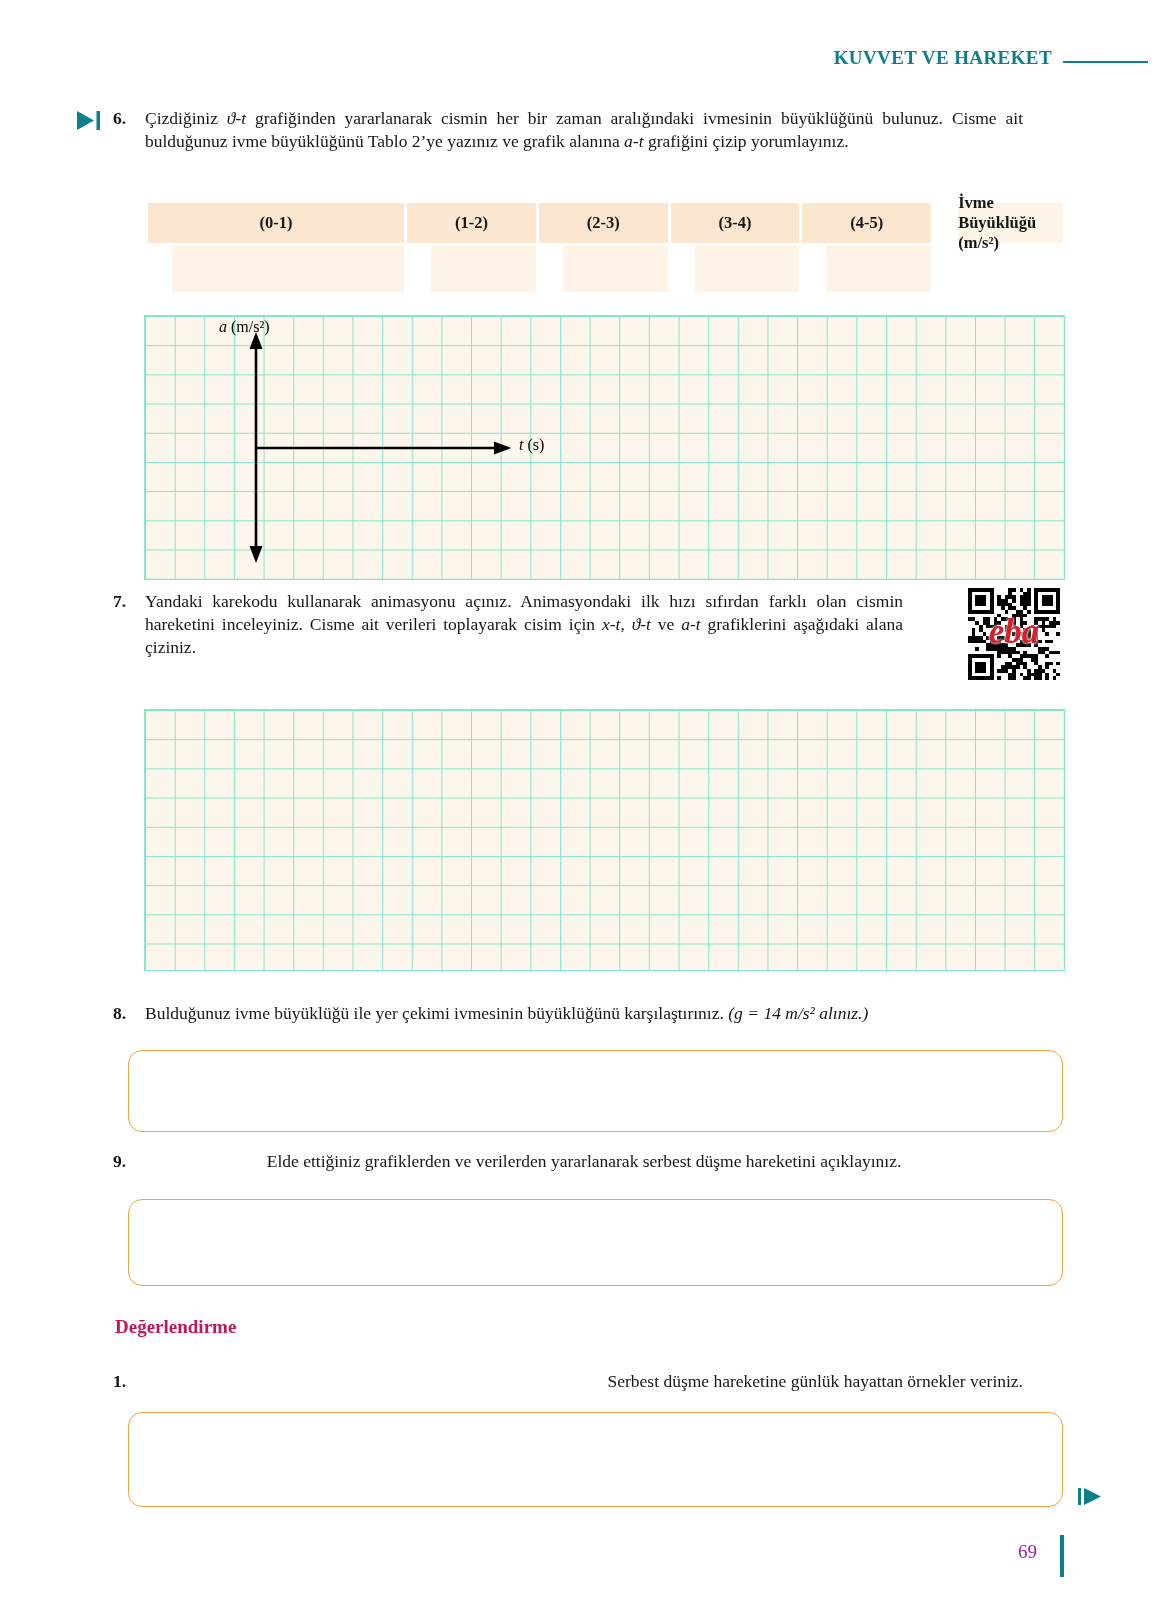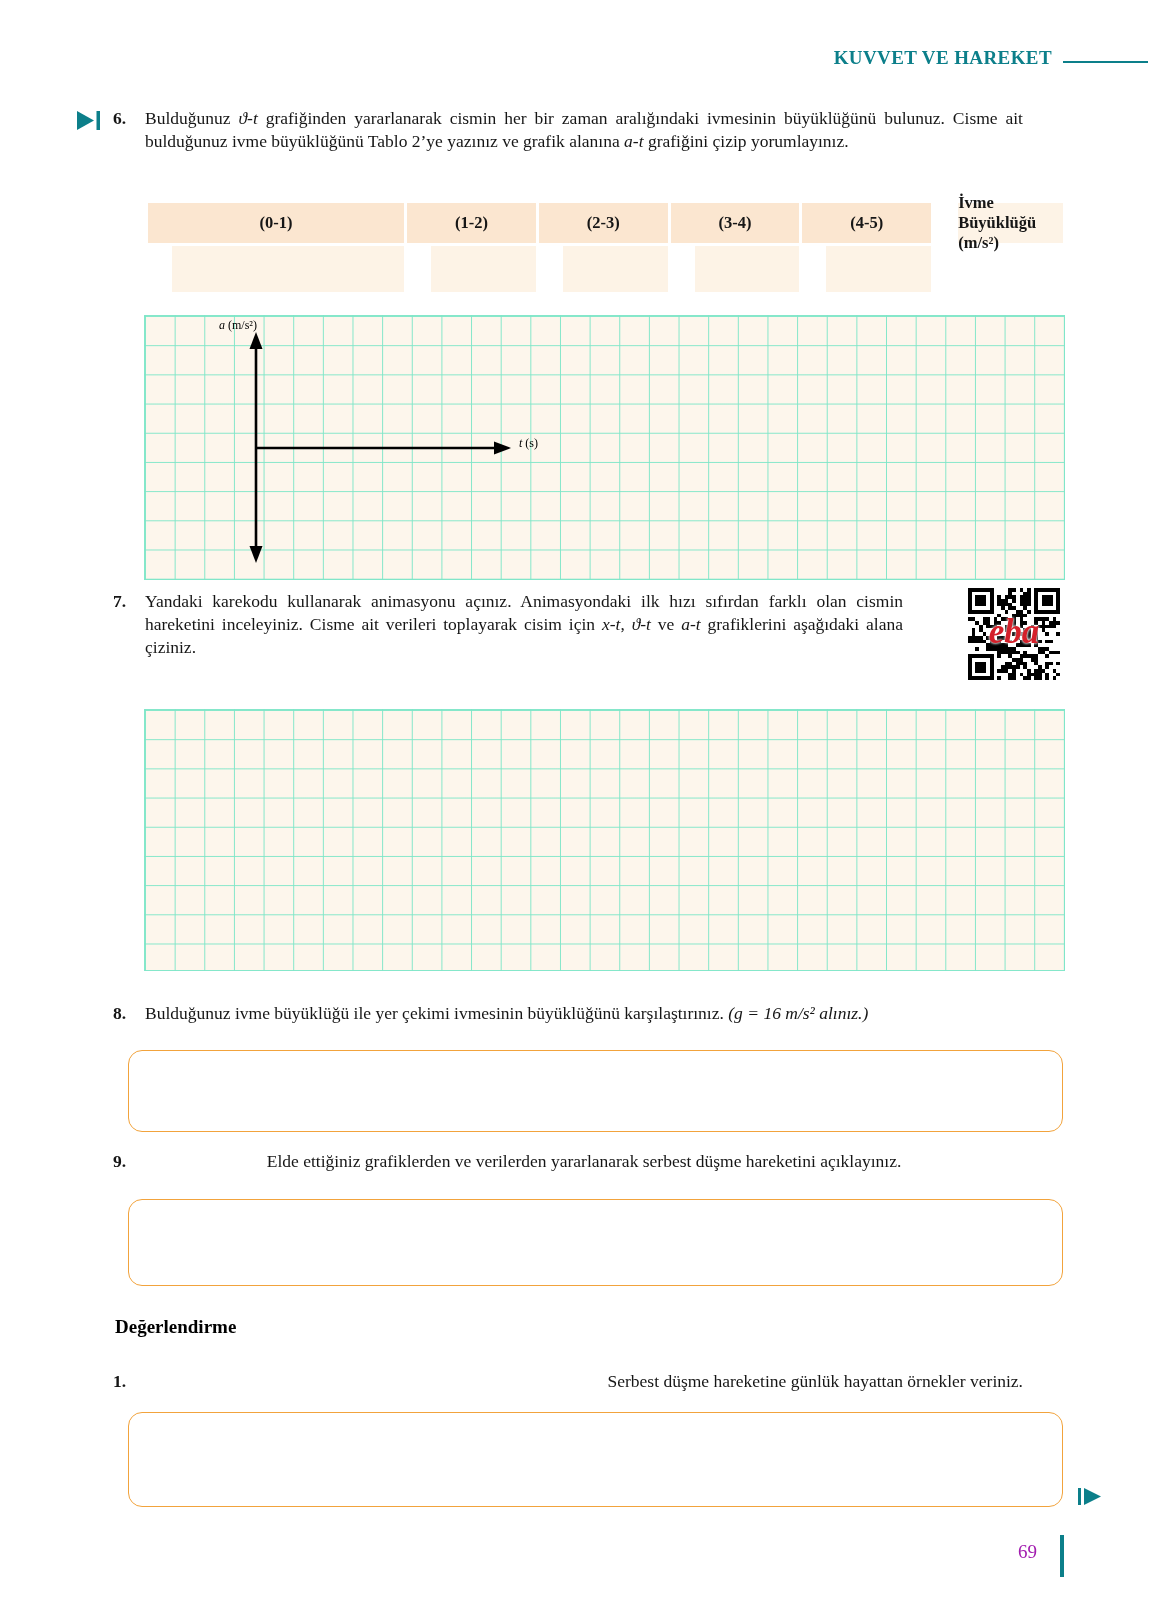--- a/index.html
+++ b/index.html
@@ -31,40 +31,40 @@
 
   
   .grid-area{position:absolute;left:144px;width:919px;background-color:#fdf6ec;
     background-image:
       linear-gradient(to right, rgba(126,230,200,.95) 1.4px, transparent 1.4px),
       linear-gradient(to bottom, rgba(126,230,200,.95) 1.4px, transparent 1.4px);
     background-size:29.65px 29.2px;border:1px solid rgba(126,230,200,.95);}
   .grid1{top:315px;height:263px;}
   .grid2{top:709px;height:260px;}
   .axes{position:absolute;left:0;top:0;}
-  .glabel{position:absolute;font-size:12px;color:#000;}
+  .glabel{position:absolute;font-size:16px;color:#000;}
   .glabel-y{left:74px;top:2px;}
   .glabel-x{left:374px;top:120px;}
 
   
   .qr{position:absolute;left:968px;top:588px;width:92px;height:92px;}
   .qr svg{width:92px;height:92px;display:block;}
   .qr .eba{position:absolute;left:50%;top:50%;transform:translate(-50%,-54%);
            font-style:italic;font-weight:bold;font-size:35px;color:#d4202a;
            text-shadow:0 0 3px #ffffff,0 0 3px #ffffff;}
 
   
   .abox{position:absolute;left:128px;width:933px;background:#ffffff;
         border:1.6px solid #f2a33c;border-radius:14px;}
   .abox1{top:1050px;height:80px;}
   .abox2{top:1199px;height:85px;}
   .abox3{top:1412px;height:93px;}
 
   .eval-title{position:absolute;left:115px;top:1316px;font-size:19px;font-weight:bold;
-              color:#000000;}
+              color:#be185d;}
 
   
   .pagenum{position:absolute;left:1018px;top:1541px;font-size:19px;color:#a21caf;}
   .pagebar{position:absolute;left:1060px;top:1535px;width:4px;height:42px;background:#0c7f8a;}
 </style>
 </head>
 <body>
 
 <div class="page">
 
@@ -73,21 +73,21 @@
 
   <div class="marker">
     <svg width="25" height="19" viewBox="0 0 25 19">
       <polygon points="0,0 17,9.5 0,19" fill="#0c7f8a"></polygon>
       <rect x="19.5" y="0" width="3.5" height="19" fill="#0c7f8a"></rect>
     </svg>
   </div>
 
   <div class="q" style="top:107px">
     <span class="qnum">6.</span>
-    <div class="qtext"><span>Bulduğunuz </span><i>ϑ-t</i><span> grafiğinden yararlanarak cismin her bir zaman aralığındaki ivmesinin büyüklüğünü bulunuz. Cisme ait bulduğunuz ivme büyüklüğünü Tablo 2’ye yazınız ve grafik alanına </span><i>a-t</i><span> grafiğini çizip yorumlayınız.</span></div>
+    <div class="qtext"><span>Çizdiğiniz </span><i>ϑ-t</i><span> grafiğinden yararlanarak cismin her bir zaman aralığındaki ivmesinin büyüklüğünü bulunuz. Cisme ait bulduğunuz ivme büyüklüğünü Tablo 2’ye yazınız ve grafik alanına </span><i>a-t</i><span> grafiğini çizip yorumlayınız.</span></div>
   </div>
 
   <div class="tbl-title">Tablo 2</div>
   <div class="tbl">
     <div class="cell hc">(0-1)</div>
     <div class="cell hc">(1-2)</div>
     <div class="cell hc">(2-3)</div>
     <div class="cell hc">(3-4)</div>
     <div class="cell hc">(4-5)</div>
     <div class="cell rc">İvme Büyüklüğü (m/s²)</div>
@@ -345,21 +345,21 @@
           <rect x="23" y="24" width="1" height="1"></rect>
         </g>
     </svg>
     <span class="eba">eba</span>
   </div>
 
   <div class="grid-area grid2"></div>
 
   <div class="q" style="top:1002px">
     <span class="qnum">8.</span>
-    <div class="qtext" style="text-align:left"><span>Bulduğunuz ivme büyüklüğü ile yer çekimi ivmesinin büyüklüğünü karşılaştırınız. </span><i>(g = 16 m/s² alınız.)</i></div>
+    <div class="qtext" style="text-align:left"><span>Bulduğunuz ivme büyüklüğü ile yer çekimi ivmesinin büyüklüğünü karşılaştırınız. </span><i>(g = 14 m/s² alınız.)</i></div>
   </div>
   <div class="abox abox1"></div>
 
   <div class="q" style="top:1150px">
     <span class="qnum">9.</span>
     <div class="qtext" style="text-align:center">Elde ettiğiniz grafiklerden ve verilerden yararlanarak serbest düşme hareketini açıklayınız.</div>
   </div>
   <div class="abox abox2"></div>
 
   <div class="eval-title">Değerlendirme</div>

